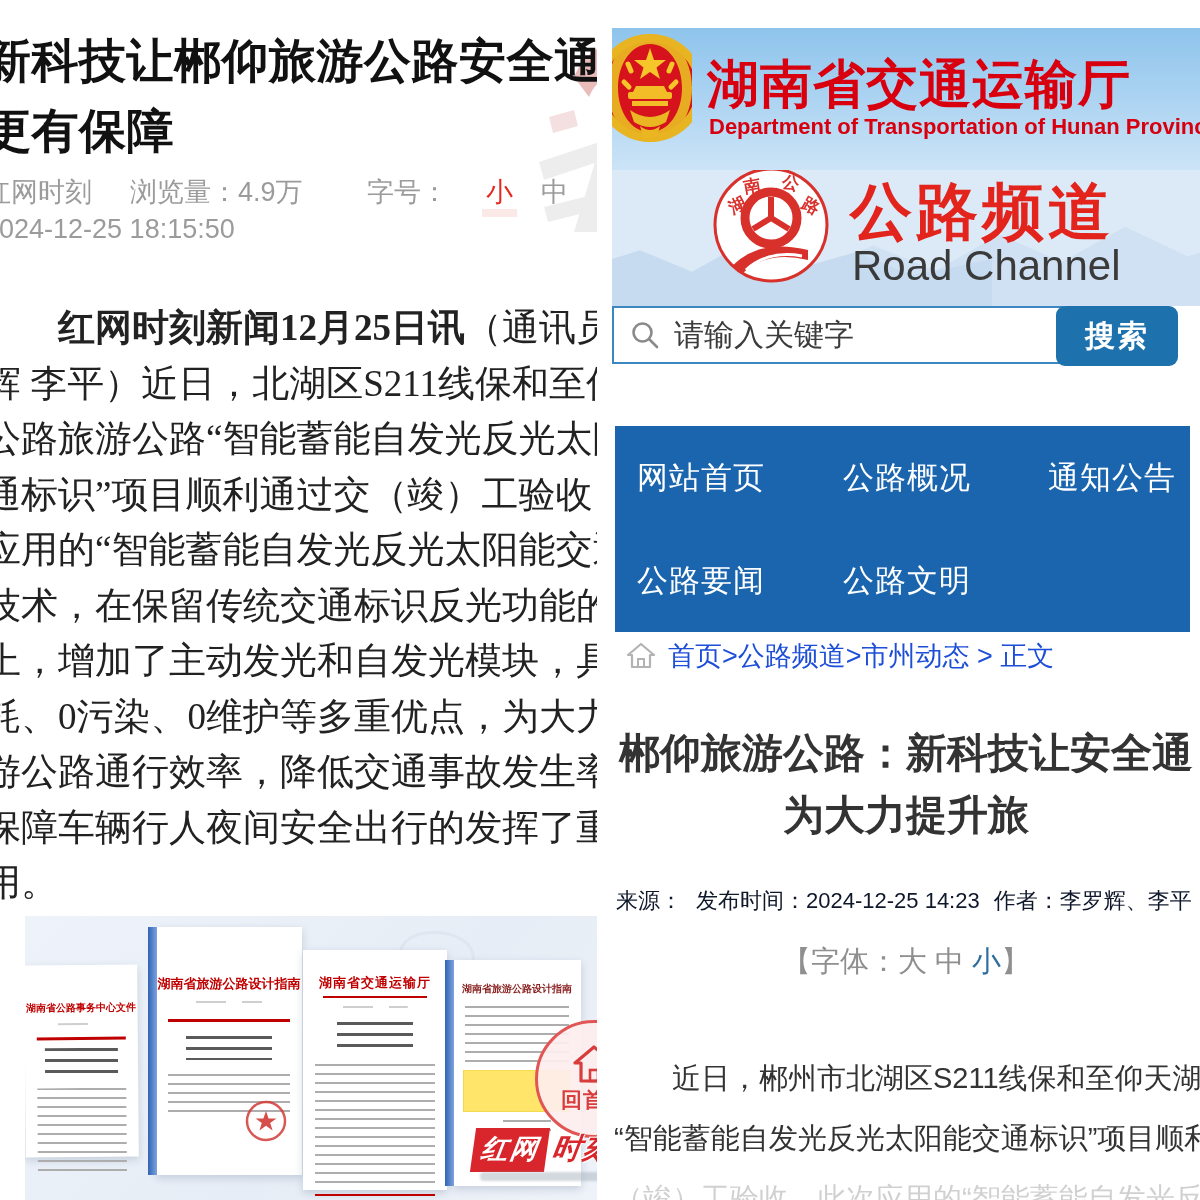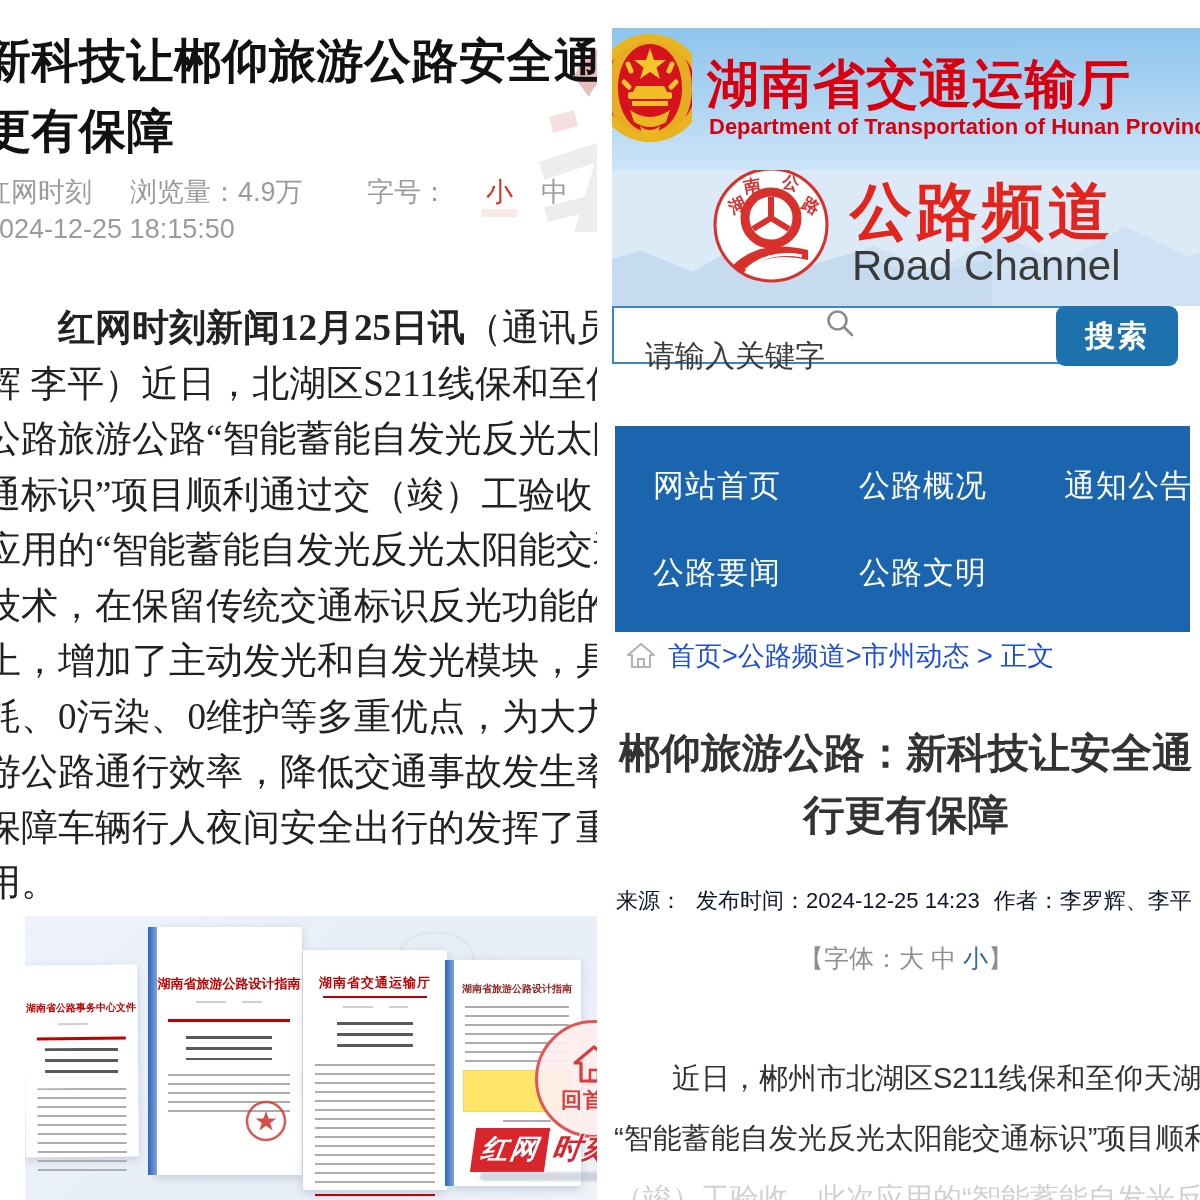--- a/index.html
+++ b/index.html
@@ -62,39 +62,39 @@
   .mtn1{position:absolute;left:-20px;bottom:0;width:400px;height:90px;background:#c6dbef;
         clip-path:polygon(0 100%,0 55%,12% 38%,25% 62%,38% 30%,52% 58%,66% 40%,80% 66%,100% 48%,100% 100%);}
   .mtn2{position:absolute;right:-30px;bottom:0;width:420px;height:110px;background:#cfe1f2;
         clip-path:polygon(0 100%,0 70%,15% 45%,30% 68%,45% 35%,60% 60%,75% 28%,90% 55%,100% 42%,100% 100%);}
   .chan-logo{position:absolute;left:100px;top:-4px;width:118px;height:118px;}
   .chan-cn{position:absolute;left:238px;top:0px;font-size:62px;font-weight:bold;color:#e2241d;
            white-space:nowrap;letter-spacing:4px;}
   .chan-en{position:absolute;left:240px;top:72px;font-size:42px;color:#3a3a3a;white-space:nowrap;}
   .search-row{position:absolute;left:0;top:306px;width:588px;height:62px;}
   .search-box{position:absolute;left:0;top:0;width:452px;height:58px;background:#fff;
-              border:2px solid #3c87c0;box-sizing:border-box;display:flex;align-items:center;flex-direction:column;}
+              border:2px solid #3c87c0;box-sizing:border-box;display:flex;align-items:center;}
   .search-box svg{margin:0 12px 0 16px;flex:0 0 auto;}
   .search-input{border:none;outline:none;flex:1;font-size:30px;color:#333;background:transparent;
                 font-family:"Liberation Sans",sans-serif;}
   .search-input::placeholder{color:#3c3c3c;opacity:1;}
   .search-btn{position:absolute;left:444px;top:0;width:122px;height:60px;background:#1d72ad;border:none;
               border-radius:9px;color:#fff;font-size:30px;font-weight:bold;letter-spacing:2px;
               font-family:"Liberation Sans",sans-serif;}
   .nav{position:absolute;left:3px;top:426px;width:575px;height:206px;background:#1a65ae;
        display:grid;grid-template-columns:206px 205px 164px;grid-template-rows:1fr 1fr;
-       align-items:center;padding:16px;box-sizing:border-box;}
+       align-items:center;padding:0;box-sizing:border-box;}
   .nav-item{color:#fff;font-size:31px;letter-spacing:1px;padding-left:22px;white-space:nowrap;}
   .crumbs{position:absolute;left:14px;top:638px;height:36px;display:flex;align-items:center;gap:12px;
           color:#1d4ed8;font-size:27px;white-space:nowrap;}
   .r-title{position:absolute;left:0;top:722px;width:588px;text-align:center;font-size:41px;
            line-height:62px;font-weight:bold;color:#333;}
   .r-meta{position:absolute;left:4px;top:886px;width:584px;font-size:22px;color:#0f172a;white-space:nowrap;}
   .r-meta .sp{margin-left:14px;}
-  .r-font{position:absolute;left:0;top:942px;width:588px;text-align:center;font-size:25px;color:#8f8f8f;}
+  .r-font{position:absolute;left:0;top:942px;width:588px;text-align:center;font-size:29px;color:#8f8f8f;}
   .r-font .blue{color:#2e6e9e;}
   .r-body{position:absolute;left:2px;top:1048px;width:600px;font-size:29px;line-height:60px;color:#333;}
   .r-body .ln{white-space:nowrap;height:60px;}
   .r-body .indent{text-indent:58px;}
   .r-body .faint{opacity:.45;color:#999;}
 </style>
 </head>
 <body>
 
 <div class="page">
@@ -253,21 +253,21 @@
     <div class="crumbs">
       <svg width="30" height="30" viewBox="0 0 30 30">
         <path d="M15 3 L28 14 L24 14 L24 26 L6 26 L6 14 L2 14 Z" fill="none" stroke="#b3b3b3" stroke-width="2.2" stroke-linejoin="round"></path>
         <rect x="12" y="18" width="6" height="8" fill="none" stroke="#b3b3b3" stroke-width="2"></rect>
       </svg>
       <span>首页&gt;公路频道&gt;市州动态 &gt; 正文</span>
     </div>
 
     <div class="r-title">
       <div>郴仰旅游公路：新科技让安全通</div>
-      <div>行更有保障</div>
+      <div>为大力提升旅</div>
     </div>
 
     <div class="r-meta">
       <span>来源：</span><span class="sp">发布时间：</span><span>2024-12-25 14:23</span><span class="sp">作者：</span><span>李罗辉、李平</span>
     </div>
 
     <div class="r-font">
       <span>【字体：</span><span>大</span> <span>中</span> <span class="blue">小</span><span>】</span>
     </div>
 

